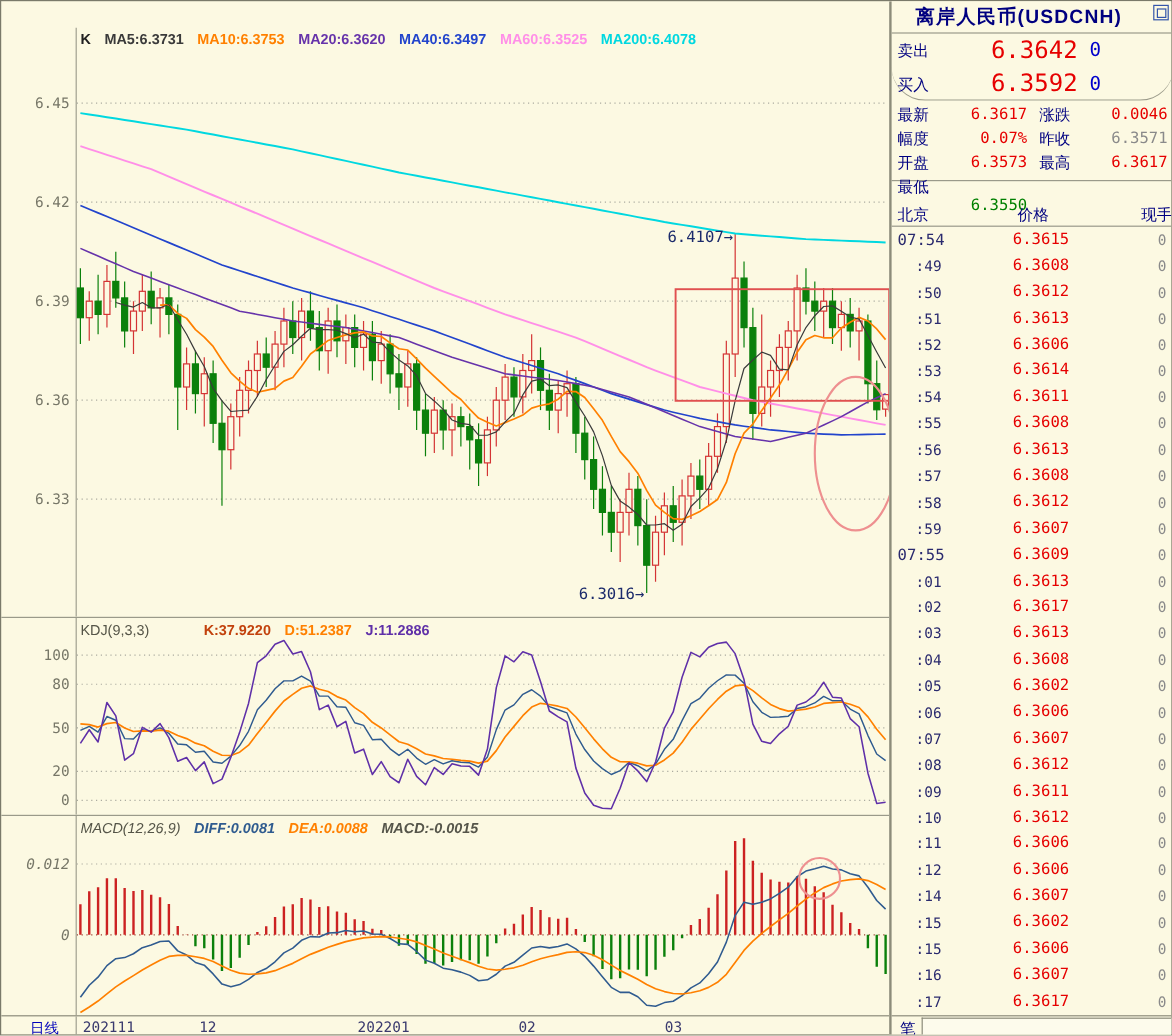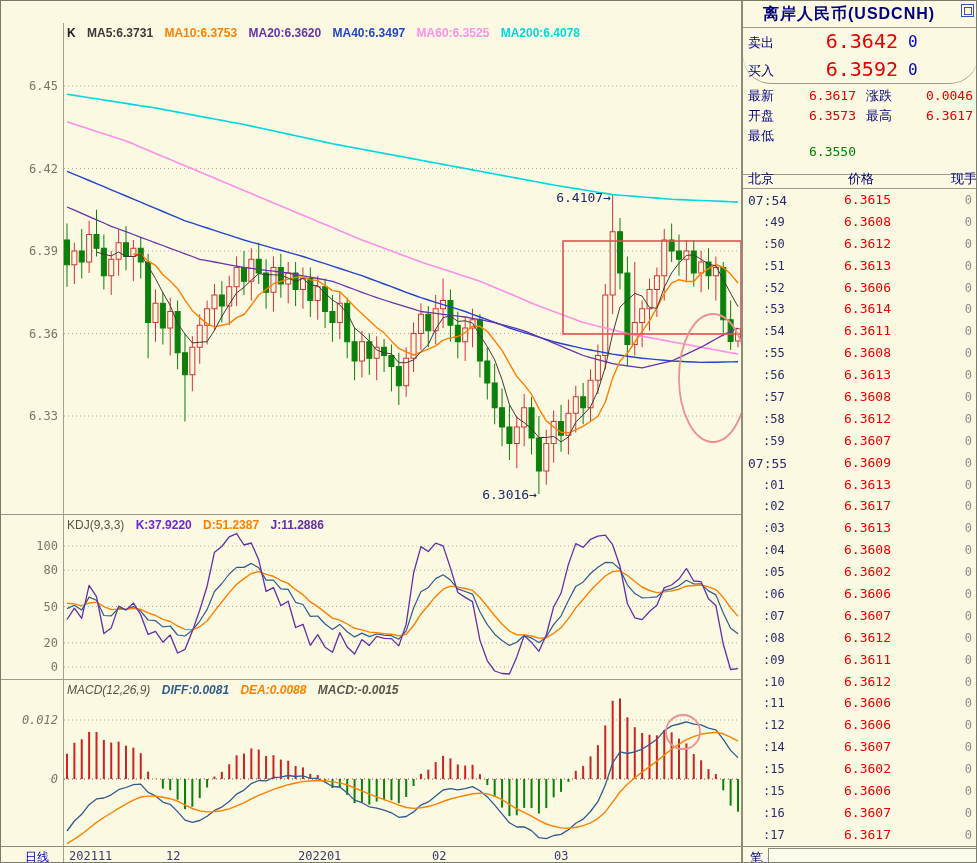--- a/index.html
+++ b/index.html
@@ -17,21 +17,21 @@
   .legend{position:absolute;left:66px;top:3px;font-size:12px;white-space:nowrap;z-index:5;}
   .legend span{margin-right:8px;}
   .lg-k{color:#202020;font-weight:bold;}
   .lg-ma5{color:#3A3A3A;font-weight:bold;}
   .lg-ma10{color:#FF8000;font-weight:bold;}
   .lg-ma20{color:#6633AA;font-weight:bold;}
   .lg-ma40{color:#2244CC;font-weight:bold;}
   .lg-ma60{color:#FF8FE8;font-weight:bold;}
   .lg-ma200{color:#00D8E0;font-weight:bold;}
   .lg-plain{color:#555548;}
-  .lg-kk{color:#6d28d9;font-weight:bold;}
+  .lg-kk{color:#c2410c;font-weight:bold;margin-left:34px;}
   .lg-dd{color:#FF8000;font-weight:bold;}
   .lg-jj{color:#5F30A8;font-weight:bold;}
   .lg-diff{color:#2F5B8F;font-weight:bold;}
   .lg-macdv{color:#55554A;font-weight:bold;}
   svg{display:block;}
   
   #xaxis{position:absolute;left:0;top:845px;width:740px;height:18px;border-top:1px solid #8C8C7A;}
   #period-cell{position:absolute;left:0;top:0;width:62px;height:18px;border-right:1px solid #A0A090;}
   #period-label{position:absolute;left:24px;top:2px;font-size:12px;color:#0000BB;}
   .xt{position:absolute;top:2px;font-size:12px;color:#3A3A6E;}
@@ -39,21 +39,21 @@
   #quote-panel{position:absolute;left:740px;top:0;width:237px;height:863px;border-left:2px solid #8C8C7A;box-sizing:border-box;background:var(--c-background,#FCF9E2);}
   #qp-title-row{position:absolute;left:0;top:0;width:100%;height:26px;border-bottom:1px solid #9A9A8A;}
   #qp-title{position:absolute;left:20px;top:3px;font-size:16px;font-weight:bold;color:#000080;letter-spacing:1px;}
   #qp-restore{position:absolute;right:4px;top:3px;width:13px;height:13px;border:1px solid #3355AA;box-sizing:border-box;cursor:pointer;}
   #qp-restore span{position:absolute;left:2px;top:2px;width:6px;height:6px;border:1px solid #3355AA;}
   #qp-bidask{position:absolute;left:0;top:26px;width:100%;height:56px;border-bottom:1px solid #9A9A8A;border-radius:28px;}
   .ba-row{position:relative;height:28px;}
   .ba-label{position:absolute;left:5px;top:7px;font-size:13px;color:#000080;}
   .ba-price{position:absolute;left:40px;top:2px;width:115px;text-align:right;font-size:20px;color:#E60000;}
   .ba-size{position:absolute;left:165px;top:5px;font-size:16px;color:#0000CC;}
-  #qp-stats{position:absolute;left:0;top:82px;width:100%;height:92px;border-bottom:1px solid #9A9A8A;padding-top:2px;box-sizing:border-box;}
+  #qp-stats{position:absolute;left:0;top:82px;width:100%;height:68px;border-bottom:1px solid #9A9A8A;padding-top:2px;box-sizing:border-box;}
   .st-row{position:relative;height:20px;}
   .st-label1{position:absolute;left:5px;top:2px;font-size:13px;color:#000080;}
   .st-val1{position:absolute;left:55px;top:3px;width:58px;text-align:right;font-size:13px;}
   .st-label2{position:absolute;left:123px;top:2px;font-size:13px;color:#000080;}
   .st-val2{position:absolute;left:168px;top:3px;width:62px;text-align:right;font-size:13px;}
   .v-red{color:#E60000;} .v-green{color:#008000;margin-top:16px;} .v-gray{color:#8A8A8A;}
   #qp-thead{position:absolute;left:0;top:166px;width:100%;height:21px;border-bottom:1px solid #9A9A8A;}
   #qp-thead span{position:absolute;top:3px;font-size:13px;color:#000080;}
   #qp-list{position:absolute;left:0;top:188px;width:100%;height:657px;overflow:hidden;}
   .tick-row{position:relative;height:21.9px;}
@@ -460,20 +460,26 @@
       </div>
     </div>
     <div id="qp-stats">
         <div class="st-row">
           <span class="st-label1">最新</span>
           <span class="st-val1 num v-red">6.3617</span>
           <span class="st-label2">涨跌</span>
           <span class="st-val2 num v-red">0.0046</span>
         </div>
         <div class="st-row">
+          <span class="st-label1">幅度</span>
+          <span class="st-val1 num v-red">0.07%</span>
+          <span class="st-label2">昨收</span>
+          <span class="st-val2 num v-gray">6.3571</span>
+        </div>
+        <div class="st-row">
           <span class="st-label1">开盘</span>
           <span class="st-val1 num v-red">6.3573</span>
           <span class="st-label2">最高</span>
           <span class="st-val2 num v-red">6.3617</span>
         </div>
         <div class="st-row">
           <span class="st-label1">最低</span>
           <span class="st-val1 num v-green">6.3550</span>
         </div>
       </div>

